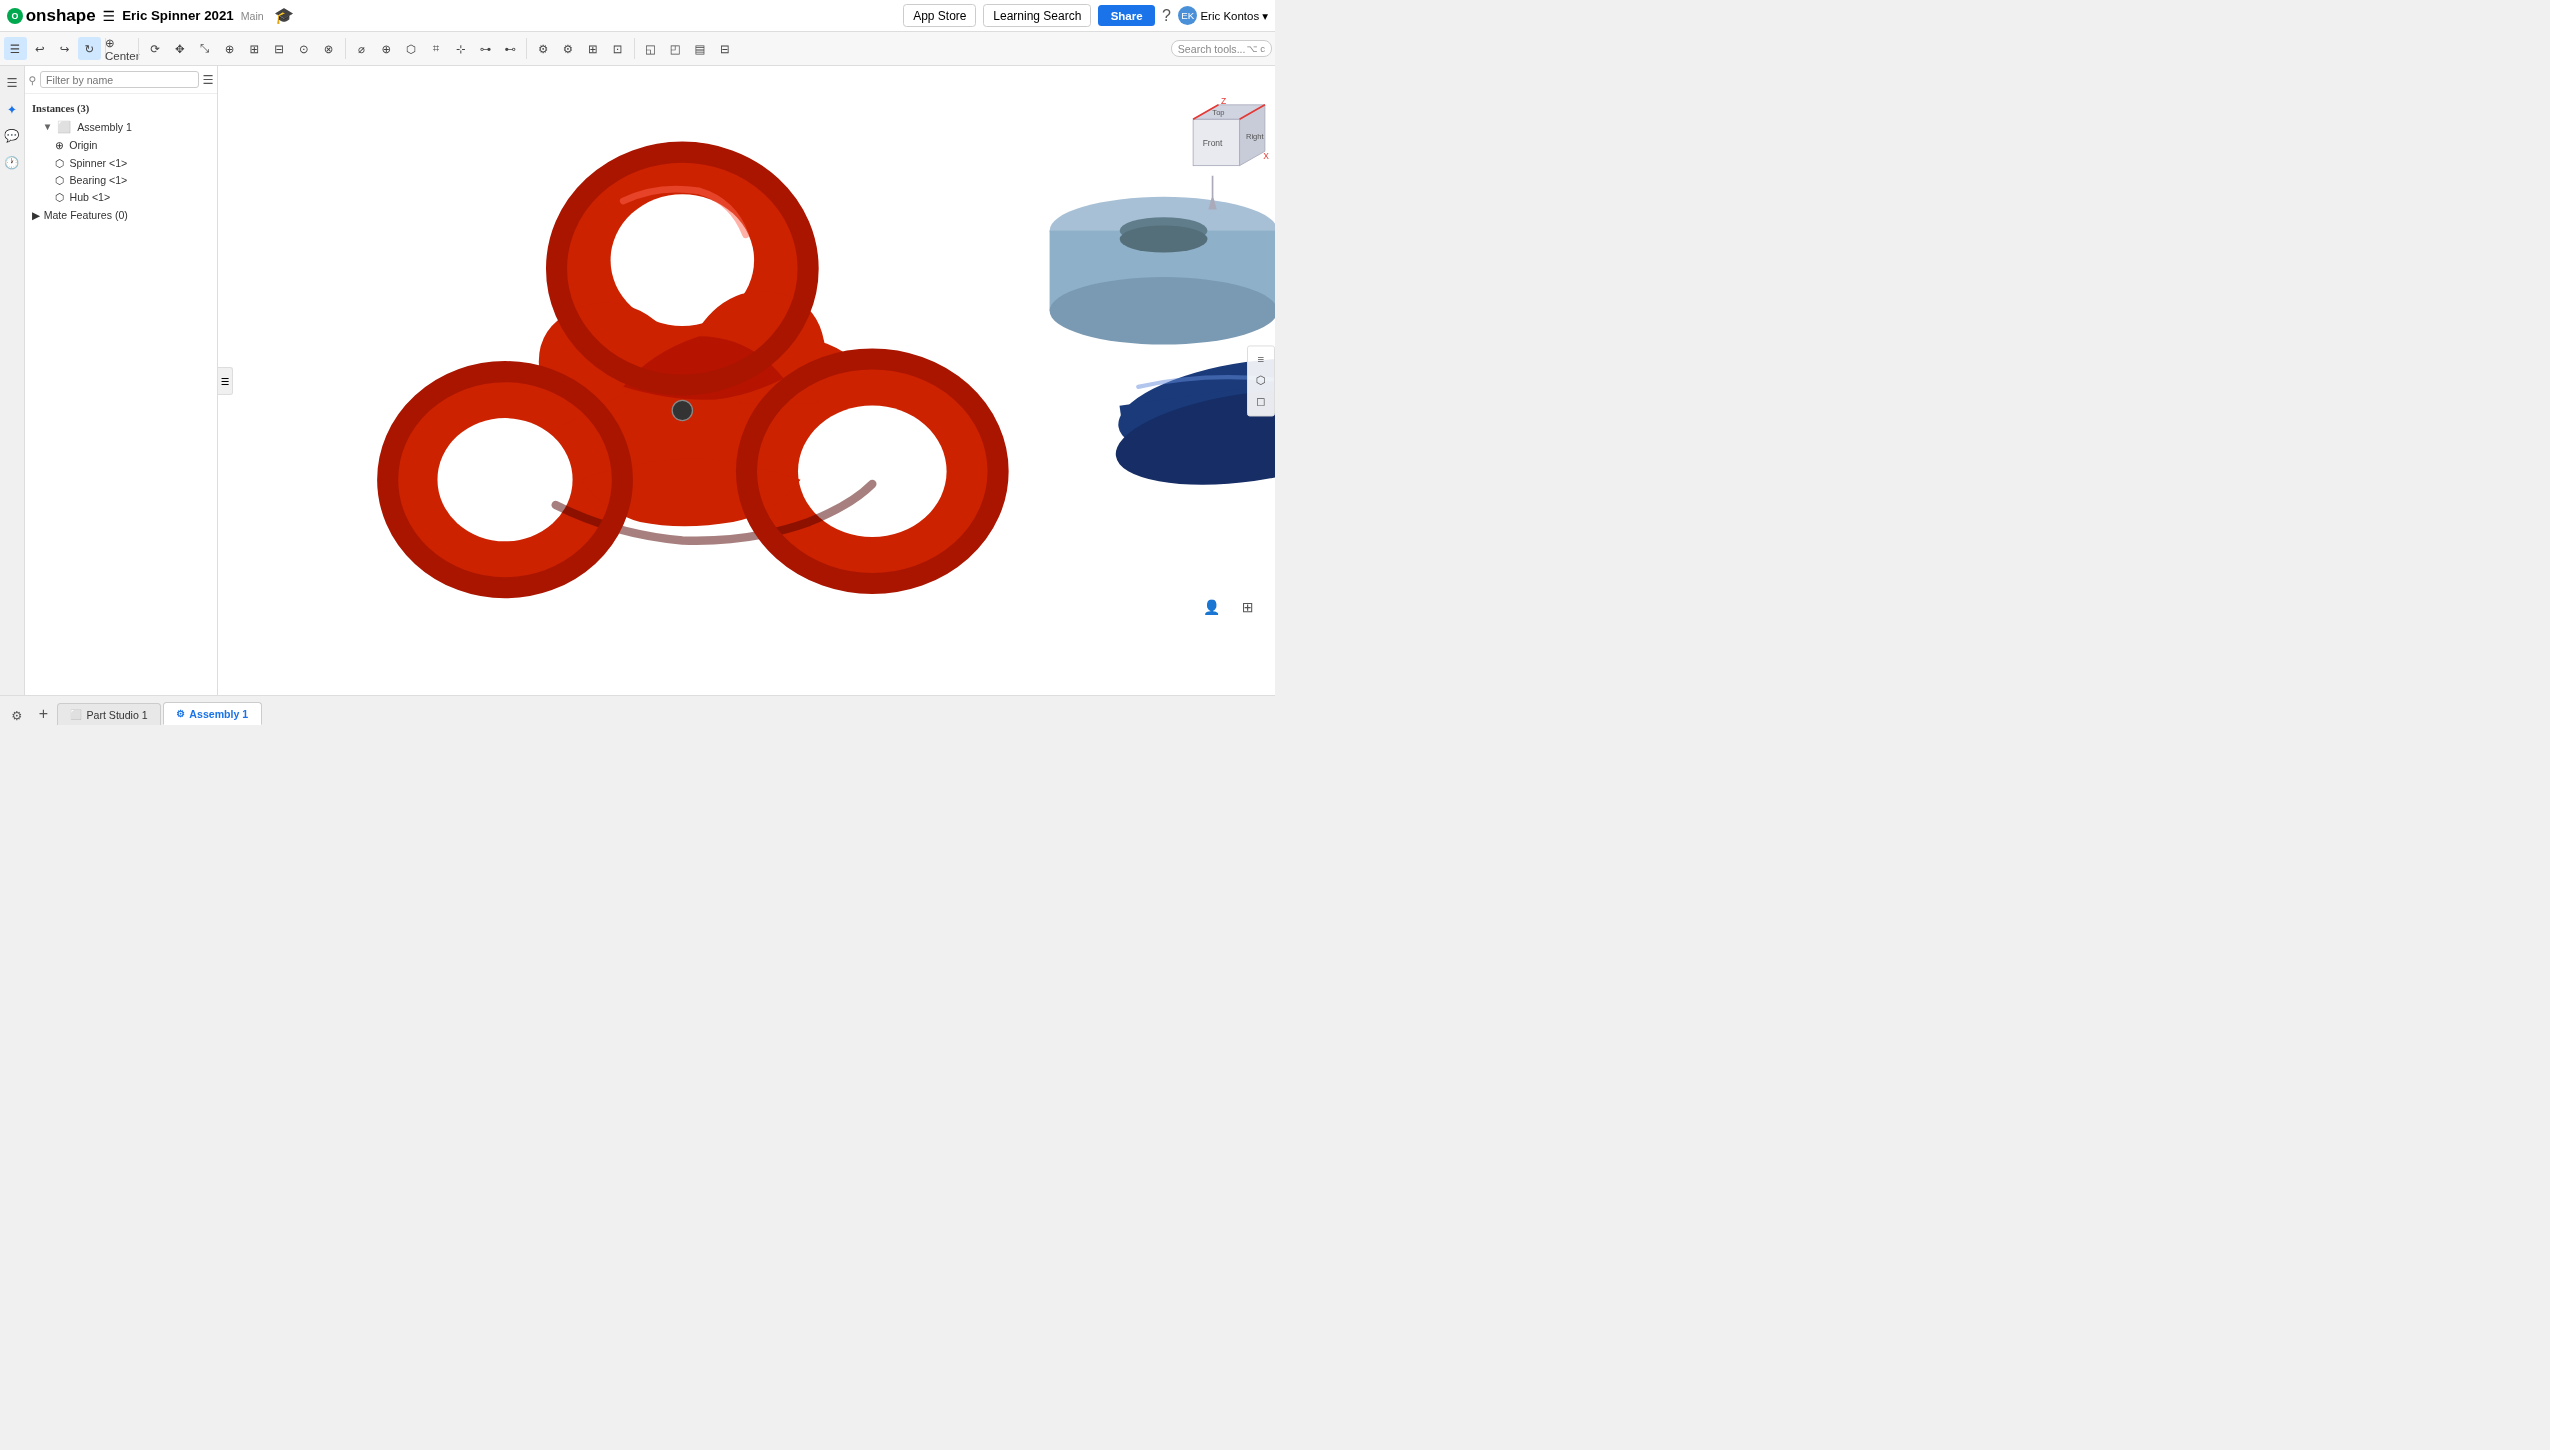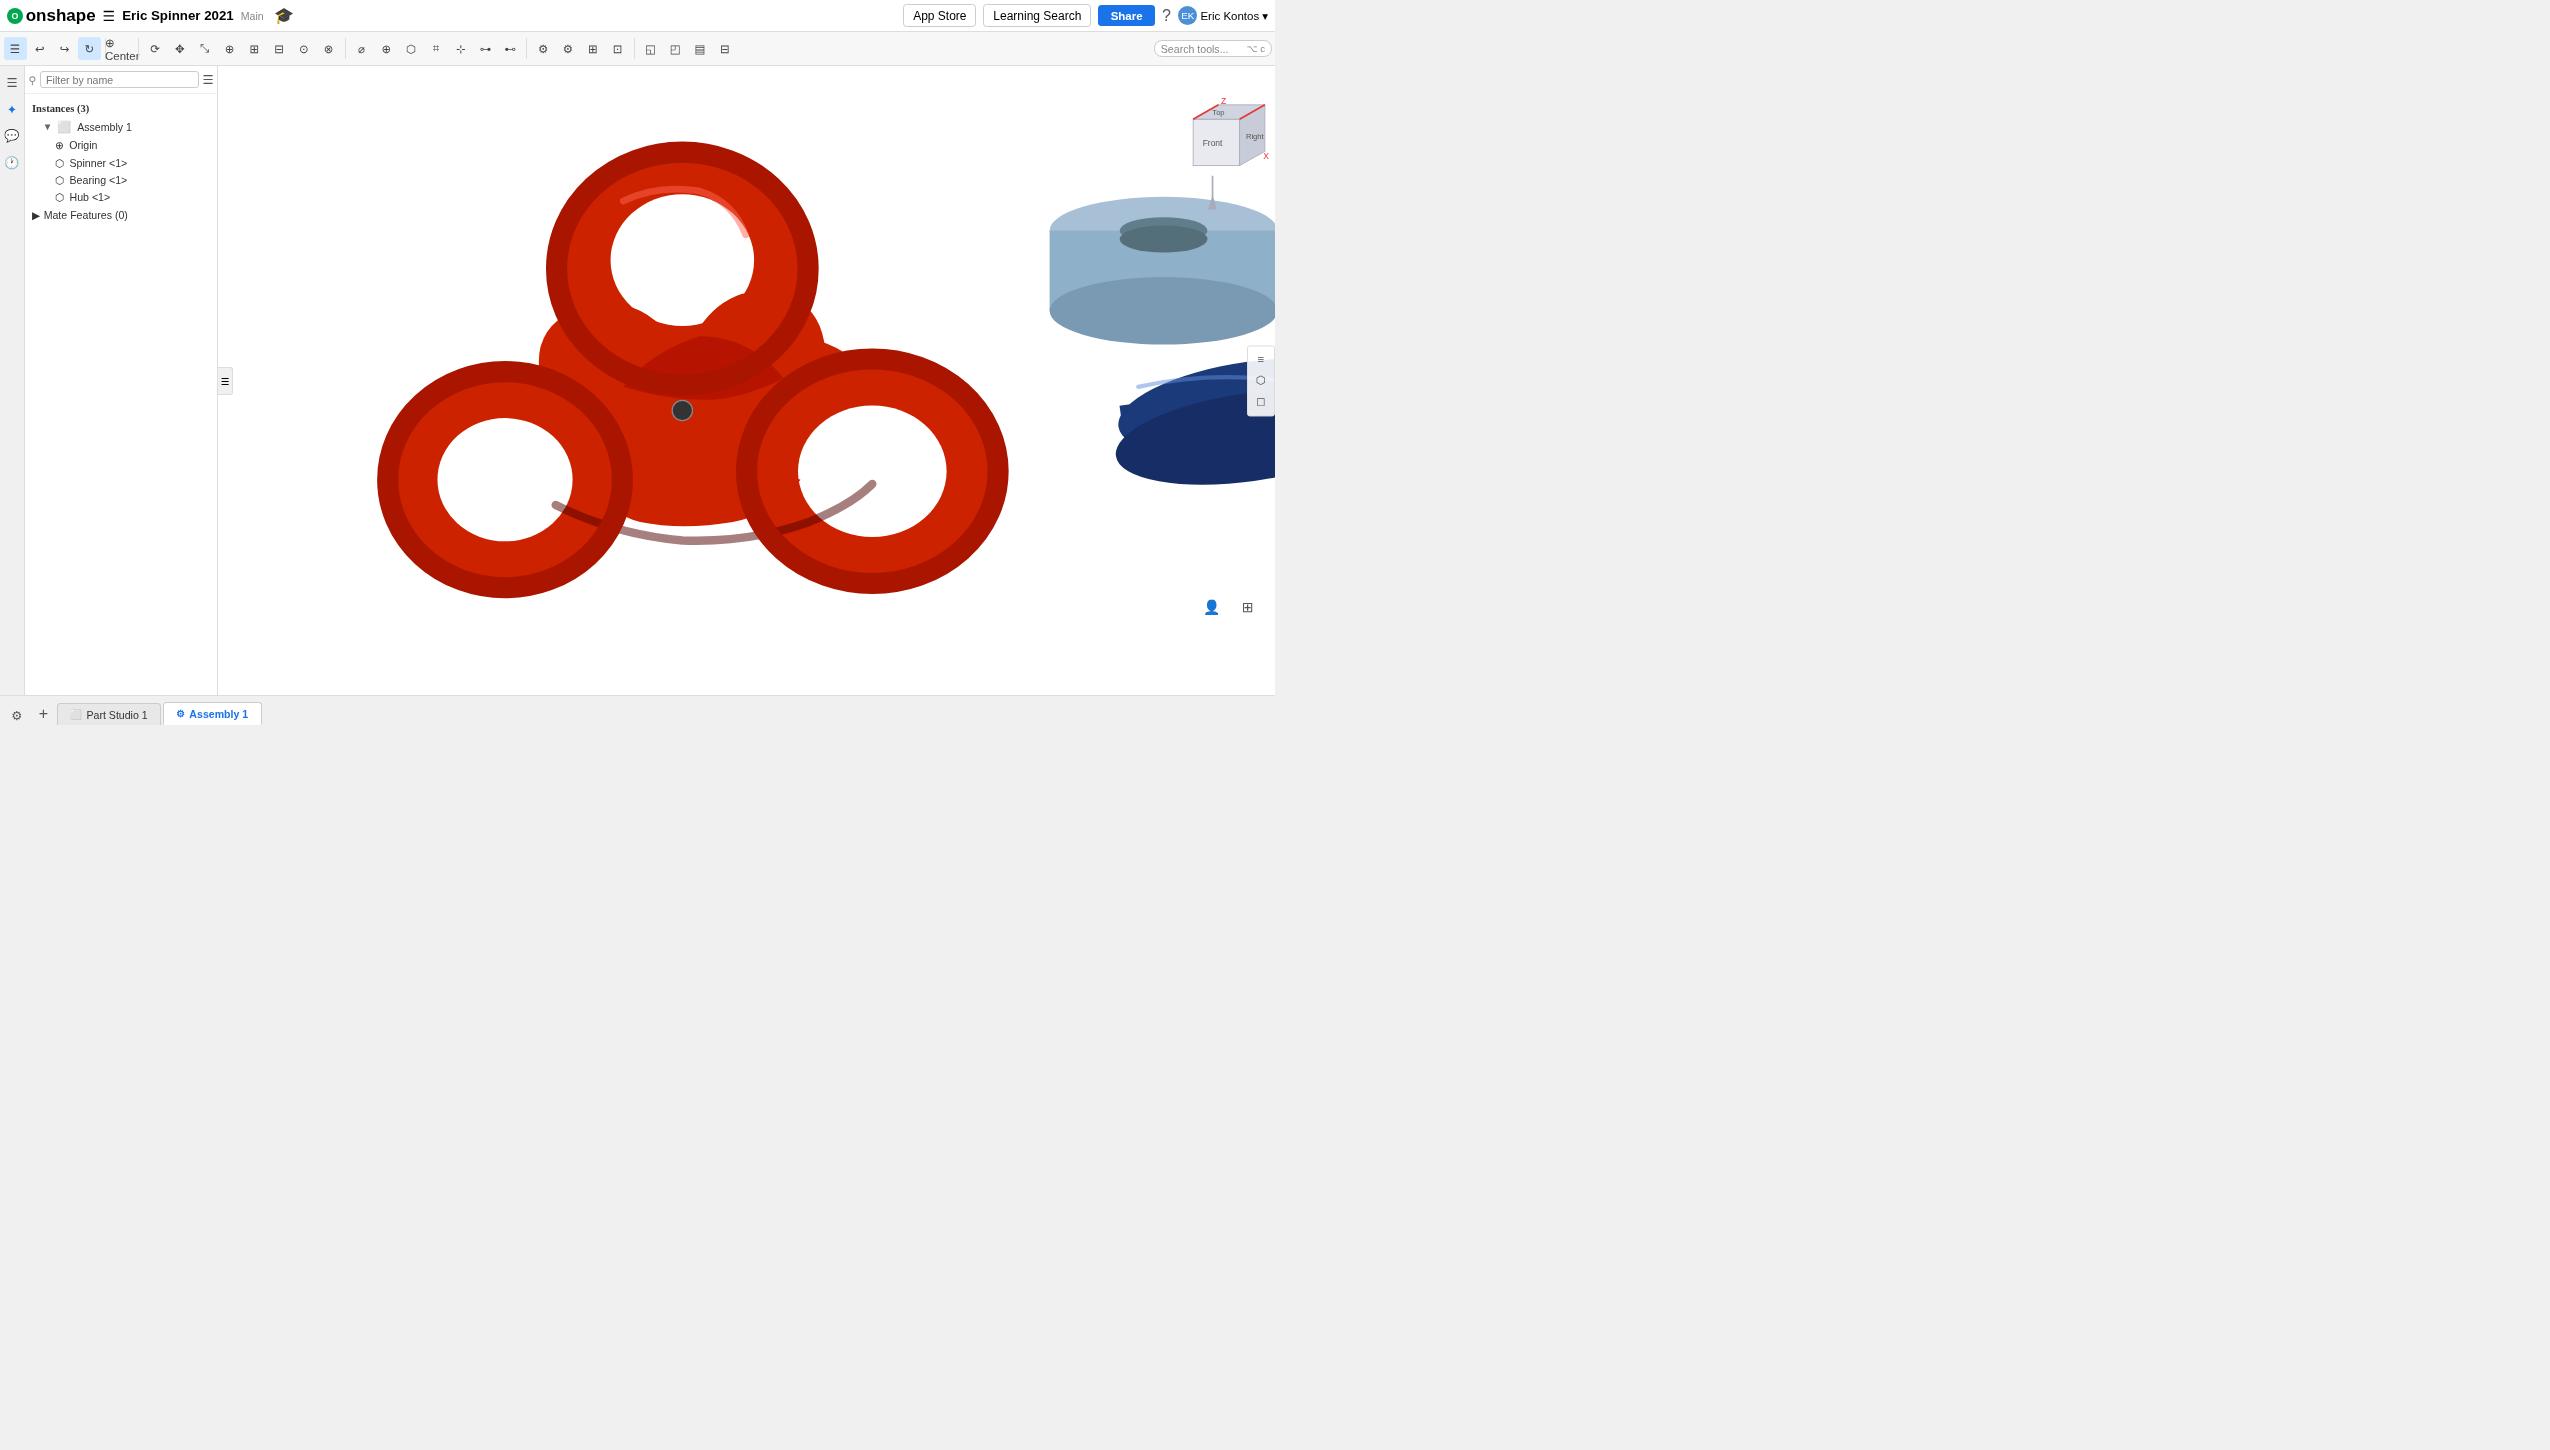--- a/index.html
+++ b/index.html
@@ -33,21 +33,21 @@
       background: #f7f7f7; border-bottom: 0.9px solid #ddd; padding: 0 3.5px; gap: 1.8px;
     }
     .toolbar-icon {
       width: 23px; height: 23px; display: flex; align-items: center; justify-content: center;
       cursor: pointer; border-radius: 2.7px; font-size: 11.5px; color: #444;
     }
     .toolbar-separator { width: 0.9px; height: 21px; background: #ddd; margin: 0 2.7px; }
     .search-tools {
       margin-left: auto; display: flex; align-items: center;
       border: 0.9px solid #ccc; border-radius: 8px; background: #fff;
-      padding: 1.8px 5.3px; gap: 18px; font-size: 10.6px; color: #888;
+      padding: 1.8px 5.3px; gap: 1px; font-size: 10.6px; color: #888;
     }
     .toolbar-active { background: #d0e8ff; }
 
     
     #main { display: flex; height: calc(725px - 32px - 34px - 30px); }
 
     
     #left-icons {
       width: 25px; background: #f0f0f0; border-right: 0.9px solid #ddd;
       display: flex; flex-direction: column; align-items: center; padding-top: 7px; gap: 7px;

